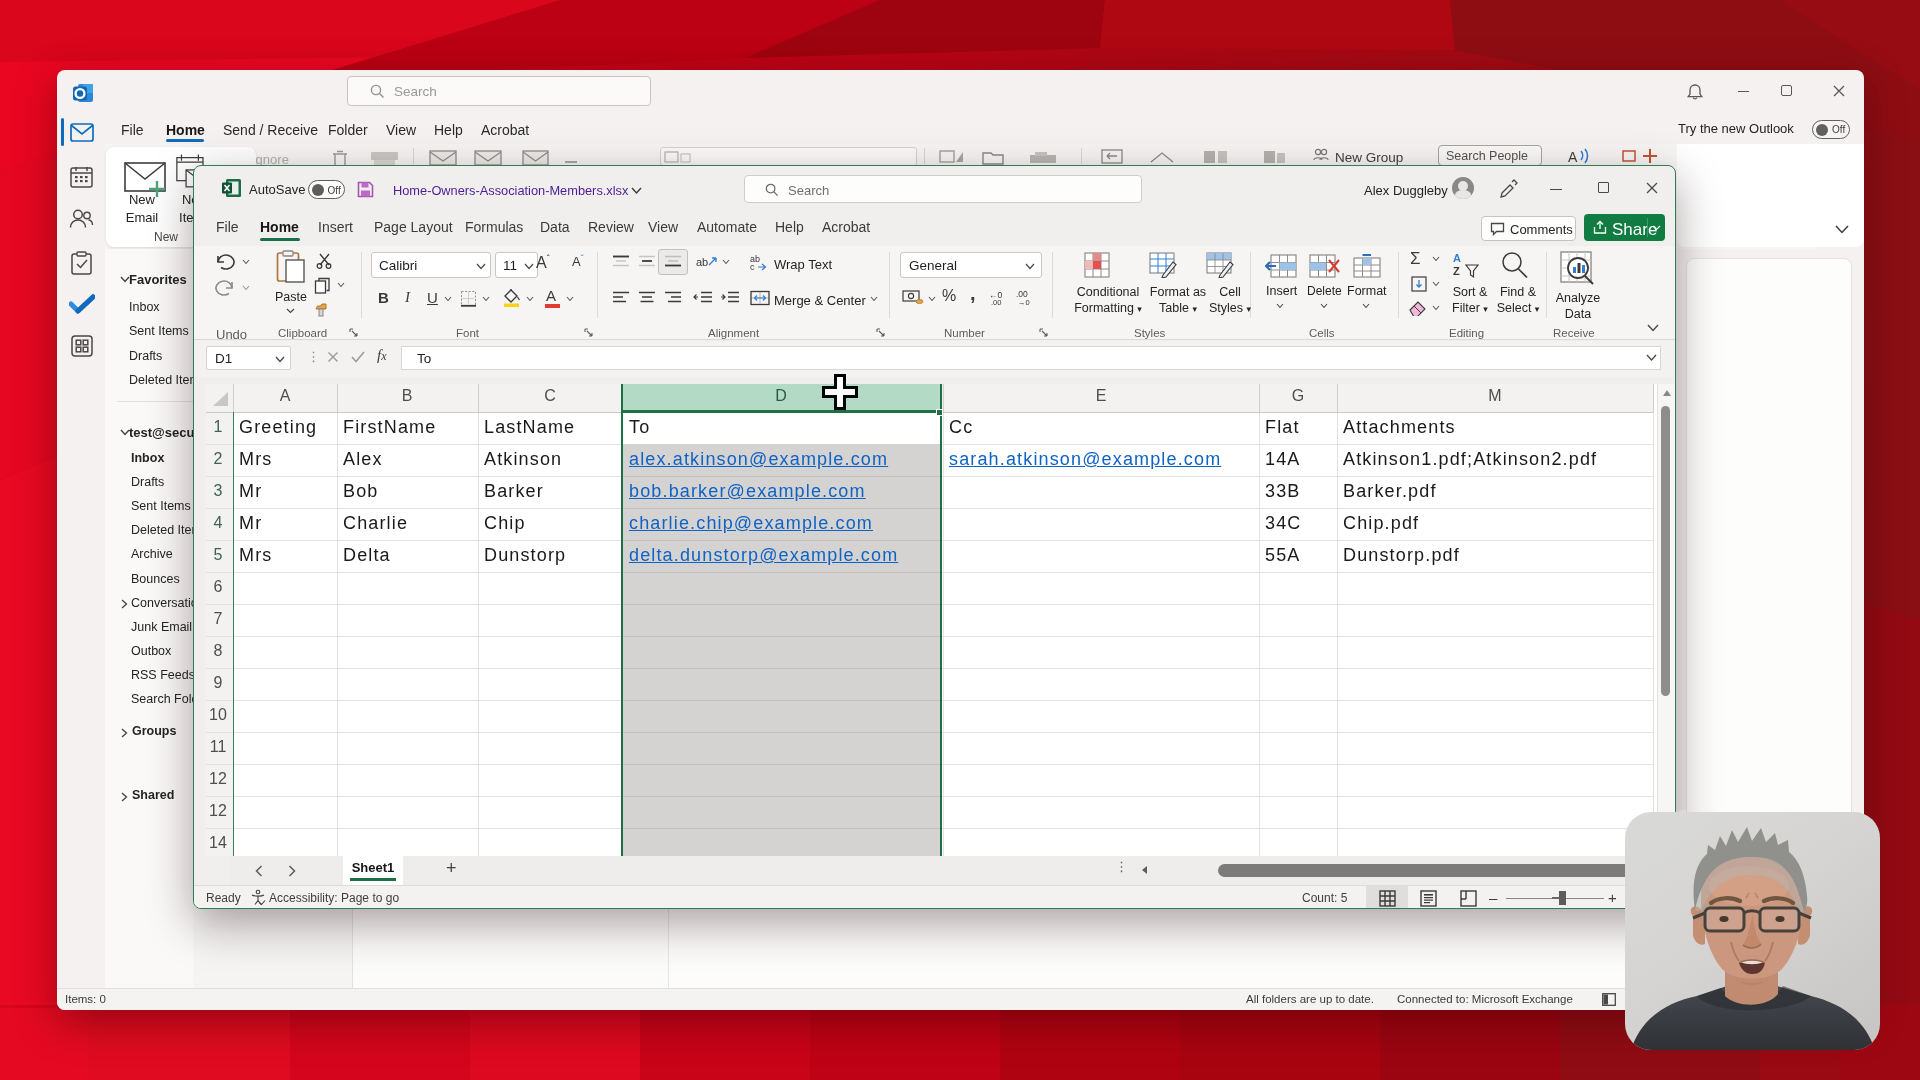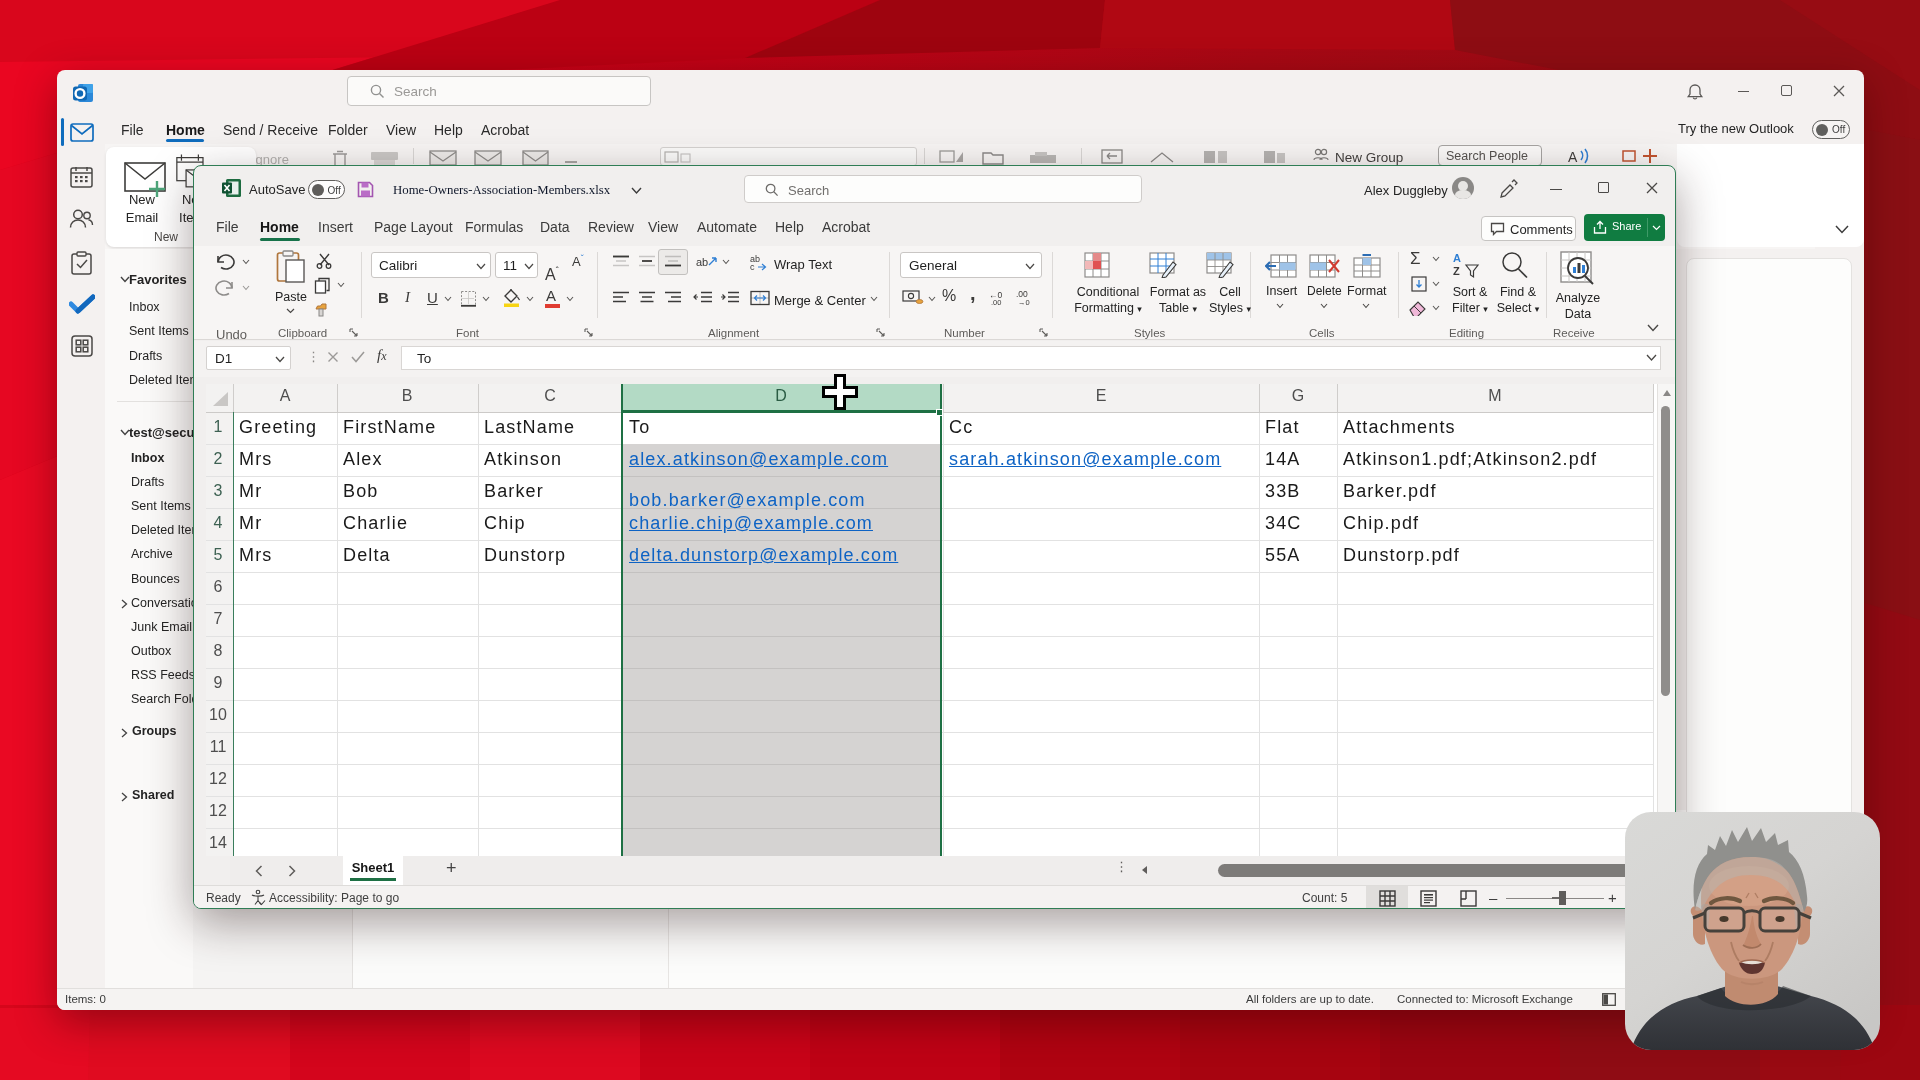--- a/index.html
+++ b/index.html
@@ -287,21 +287,21 @@
   <div class="abs" style="left:55px;top:16px;font-size:13px;color:#242424;text-align:center;">AutoSave</div>
   <div class="abs" style="left:114px;top:14px;width:37px;height:19px;border:1px solid #5f5d5b;border-radius:10px;background:#fdfcfc;">
     <div class="abs" style="left:3px;top:2.5px;width:12px;height:12px;border-radius:50%;background:#5f5d5b;"></div>
     <div class="abs" style="left:18.5px;top:3.5px;font-size:10px;color:#3c3c3c;">Off</div>
   </div>
   <svg class="abs" style="left:163px;top:15px" width="17" height="17" viewBox="0 0 17 17">
     <path d="M1.5 1.5 h11 l3 3 v11 h-14 z" fill="none" stroke="#a355b0" stroke-width="1.6"></path>
     <rect x="4.5" y="1.5" width="7" height="5" fill="#b96cc6"></rect>
     <rect x="4" y="9.5" width="9" height="6" fill="#b96cc6"></rect>
   </svg>
-  <div class="abs" style="left:199px;top:17px;font-size:12.8px;color:#0f172a;font-family:Liberation Serif, serif;">Home-Owners-Association-Members.xlsx</div>
+  <div class="abs" style="left:199px;top:17px;font-size:12.8px;color:#4c1d95;">Home-Owners-Association-Members.xlsx</div>
   <svg class="abs" style="left:437px;top:21px" width="11" height="8" viewBox="0 0 11 8">
       <path d="M1 1 L5.5 6 L10 1" fill="none" stroke="#3c3c3c" stroke-width="1.4"></path>
     </svg>
   <div class="abs" style="left:550px;top:9px;width:398px;height:28px;background:#fdfdfc;border:1px solid #cfccca;border-radius:4px;">
     <svg class="abs" style="left:20px;top:7px" width="14" height="14" viewBox="0 0 14 14">
         <circle cx="5.6" cy="5.6" r="4.3" fill="none" stroke="#6e6c6a" stroke-width="1.3"></circle>
         <line x1="8.8" y1="8.8" x2="12.6" y2="12.6" stroke="#6e6c6a" stroke-width="1.3"></line>
       </svg>
     <div class="abs" style="left:43px;top:7px;font-size:13px;color:#716f6d;">Search</div>
   </div>
@@ -336,21 +336,21 @@
     <svg class="abs" style="left:8px;top:5px" width="15" height="14" viewBox="0 0 15 14">
         <path d="M1.5 1.5 h12 v8 h-7 l-3 3 v-3 h-2 z" fill="none" stroke="#4a4846" stroke-width="1.3"></path>
       </svg>
     <div class="abs" style="left:28px;top:5px;font-size:13px;color:#242424;">Comments</div>
   </div>
   <div class="abs" style="left:1390px;top:48px;width:81px;height:27px;border-radius:4px;background:#107c41;">
     <svg class="abs" style="left:9px;top:6px" width="16" height="15" viewBox="0 0 16 15">
         <path d="M1.5 7 v6 h11 v-6" fill="none" stroke="#fff" stroke-width="1.3"></path>
         <path d="M7 9 V2 M4 4.5 L7 1.5 L10 4.5" fill="none" stroke="#fff" stroke-width="1.3"></path>
       </svg>
-    <div class="abs" style="left:28px;top:6px;font-size:11px;color:#fff;">Share</div>
+    <div class="abs" style="left:28px;top:6px;font-size:17px;color:#fff;">Share</div>
     <div class="abs" style="left:63px;top:4px;width:1px;height:19px;background:#3f9a68;"></div>
     <svg class="abs" style="left:68px;top:11px" width="9" height="6" viewBox="0 0 9 6">
         <path d="M1 1 L4.5 4.5 L8 1" fill="none" stroke="#fff" stroke-width="1.2"></path>
       </svg>
   </div>
 
   <div class="abs" id="ribbon" style="left:0;top:80px;width:1483px;height:94px;background:#f7f5f4;border-bottom:1px solid #dbd8d6;">
 
     <div class="abs" style="left:167px;top:6px;width:1px;height:66px;background:#dcd9d7;"></div>
     <div class="abs" style="left:403px;top:6px;width:1px;height:66px;background:#dcd9d7;"></div>
@@ -411,21 +411,21 @@
       <svg class="abs" style="left:104px;top:10px" width="10" height="7" viewBox="0 0 10 7">
           <path d="M1 1 L5 5.5 L9 1" fill="none" stroke="#4a4846" stroke-width="1.2"></path>
         </svg>
     </div>
     <div class="abs" style="left:301px;top:6px;width:43px;height:26px;background:#fff;border:1px solid #c9c6c4;border-radius:3px;">
       <div class="abs" style="left:7px;top:5px;font-size:13.5px;color:#1f1f1f;">11</div>
       <svg class="abs" style="left:28px;top:10px" width="10" height="7" viewBox="0 0 10 7">
           <path d="M1 1 L5 5.5 L9 1" fill="none" stroke="#4a4846" stroke-width="1.2"></path>
         </svg>
     </div>
-    <div class="abs" style="left:351px;top:7px;font-size:16px;color:#3b3a39;margin-top:12px;">A<span style="font-size:9px;vertical-align:7px;">ˆ</span></div>
+    <div class="abs" style="left:342px;top:7px;font-size:16px;color:#3b3a39;">A<span style="font-size:9px;vertical-align:7px;">ˆ</span></div>
     <div class="abs" style="left:378px;top:7px;font-size:13px;color:#3b3a39;">A<span style="font-size:9px;vertical-align:5px;color:#2f7fd4;">ˇ</span></div>
     <div class="abs" style="left:184px;top:43px;font-size:15px;font-weight:bold;color:#3b3a39;">B</div>
     <div class="abs" style="left:211px;top:43px;font-size:15px;font-style:italic;color:#3b3a39;font-family:'Liberation Serif',serif;">I</div>
     <div class="abs" style="left:233px;top:43px;font-size:15px;text-decoration:underline;color:#3b3a39;">U</div>
     <svg class="abs" style="left:250px;top:50px" width="8" height="6" viewBox="0 0 8 6">
         <path d="M1 1 L4 4.5 L7 1" fill="none" stroke="#5a5856" stroke-width="1.1"></path>
       </svg>
     <svg class="abs" style="left:266px;top:44px" width="17" height="17" viewBox="0 0 17 17">
         <rect x="1.5" y="1.5" width="14" height="14" fill="none" stroke="#8e8c8a" stroke-width="1" stroke-dasharray="2 1.6"></rect>
         <path d="M1 15.8 h15" stroke="#3b3a39" stroke-width="1.8"></path>
@@ -752,21 +752,21 @@
   <div class="abs" style="left:33px;top:65px;white-space:nowrap;">Mrs</div>
   <div class="abs" style="left:137px;top:65px;white-space:nowrap;">Alex</div>
   <div class="abs" style="left:278px;top:65px;white-space:nowrap;">Atkinson</div>
   <div class="abs" style="left:423px;top:65px;color:#0e63c4;text-decoration:underline;white-space:nowrap;">alex.atkinson@example.com</div>
   <div class="abs" style="left:743px;top:65px;color:#0e63c4;text-decoration:underline;white-space:nowrap;">sarah.atkinson@example.com</div>
   <div class="abs" style="left:1059px;top:65px;white-space:nowrap;">14A</div>
   <div class="abs" style="left:1137px;top:65px;white-space:nowrap;">Atkinson1.pdf;Atkinson2.pdf</div>
   <div class="abs" style="left:33px;top:97px;white-space:nowrap;">Mr</div>
   <div class="abs" style="left:137px;top:97px;white-space:nowrap;">Bob</div>
   <div class="abs" style="left:278px;top:97px;white-space:nowrap;">Barker</div>
-  <div class="abs" style="left:423px;top:106px;color:#0e63c4;white-space:nowrap;">bob.barker@example.com</div>
+  <div class="abs" style="left:423px;top:97px;color:#0e63c4;text-decoration:underline;white-space:nowrap;">bob.barker@example.com</div>
   <div class="abs" style="left:1059px;top:97px;white-space:nowrap;">33B</div>
   <div class="abs" style="left:1137px;top:97px;white-space:nowrap;">Barker.pdf</div>
   <div class="abs" style="left:33px;top:129px;white-space:nowrap;">Mr</div>
   <div class="abs" style="left:137px;top:129px;white-space:nowrap;">Charlie</div>
   <div class="abs" style="left:278px;top:129px;white-space:nowrap;">Chip</div>
   <div class="abs" style="left:423px;top:129px;color:#0e63c4;text-decoration:underline;white-space:nowrap;">charlie.chip@example.com</div>
   <div class="abs" style="left:1059px;top:129px;white-space:nowrap;">34C</div>
   <div class="abs" style="left:1137px;top:129px;white-space:nowrap;">Chip.pdf</div>
   <div class="abs" style="left:33px;top:161px;white-space:nowrap;">Mrs</div>
   <div class="abs" style="left:137px;top:161px;white-space:nowrap;">Delta</div>

